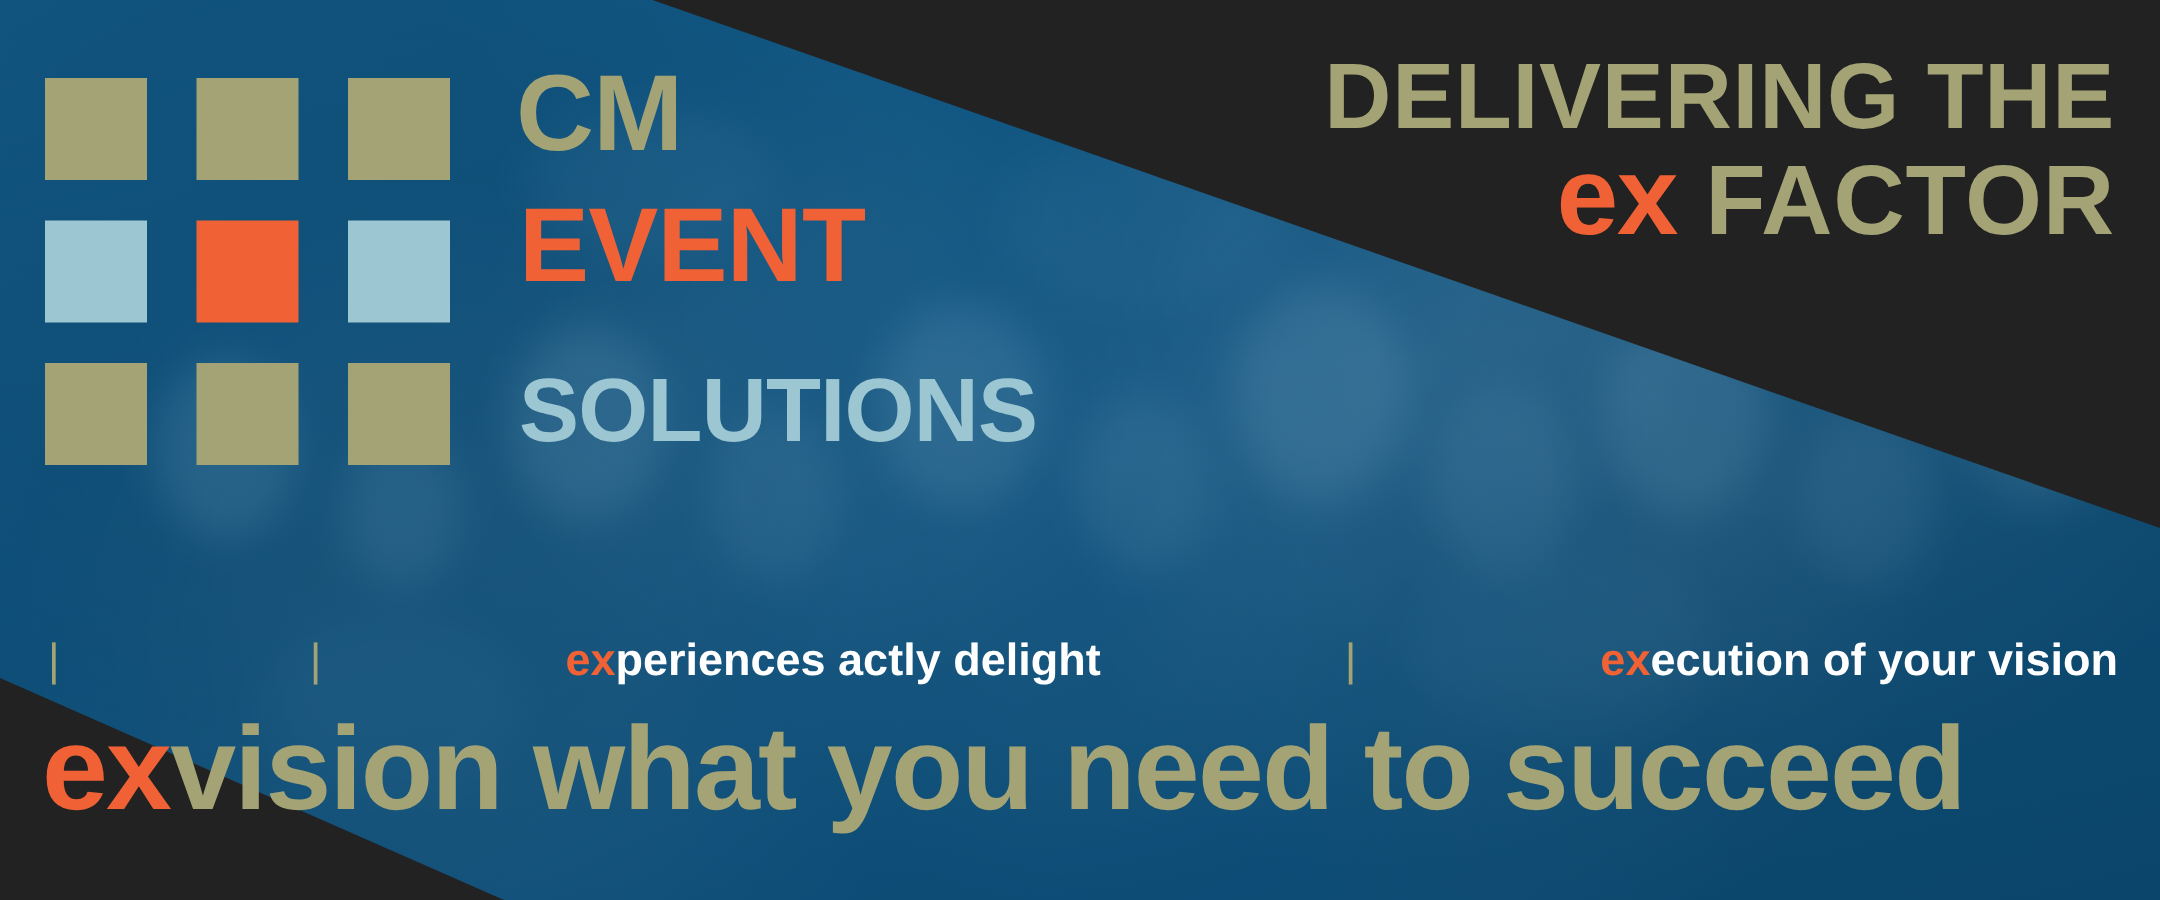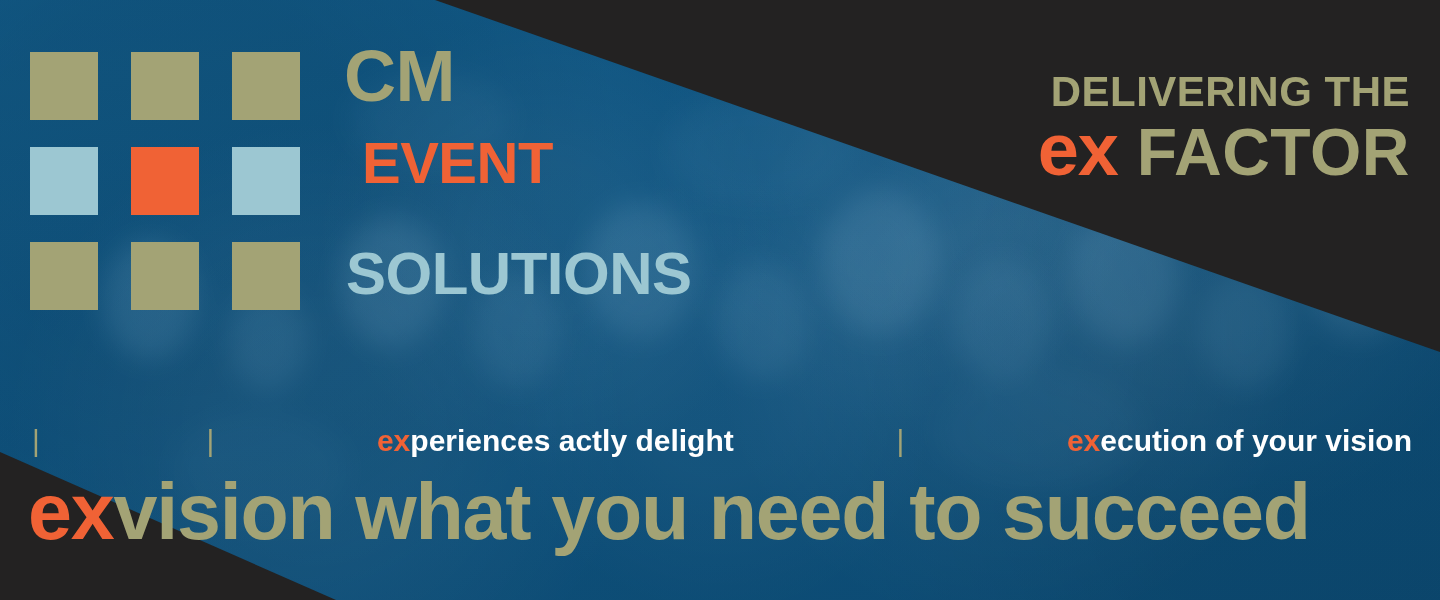--- a/index.html
+++ b/index.html
@@ -118,46 +118,45 @@
     letter-spacing: -0.5px;
     white-space: nowrap;
     display: block;
   }
   .logo-line.cm {
     font-size: 72px;
     line-height: 80px;
     margin-left: 26px;
   }
   .logo-line.event {
-    font-size: 58px;
+    font-size: 70px;
     line-height: 94px;
-    margin-left: 44px;
+    margin-left: 28px;
   }
   .logo-line.solutions {
     font-size: 60px;
     line-height: 96px;
     margin-left: 28px;
     margin-top: 16px;
   }
 
   
   .headline-tr {
     position: absolute;
     right: 30px;
     top: 38px;
     text-align: right;
     line-height: 0.86;
   }
   .headline-tr .ln1 {
     display: block;
-    font-size: 42px;
+    font-size: 62px;
     font-weight: 700;
     letter-spacing: 0.5px;
     white-space: nowrap;
-    margin-top: 36px;
   }
   .headline-tr .ln2 {
     display: block;
     font-size: 66px;
     font-weight: 700;
     letter-spacing: 0.5px;
     white-space: nowrap;
     margin-top: 8px;
   }
   .headline-tr .ex-lc {

